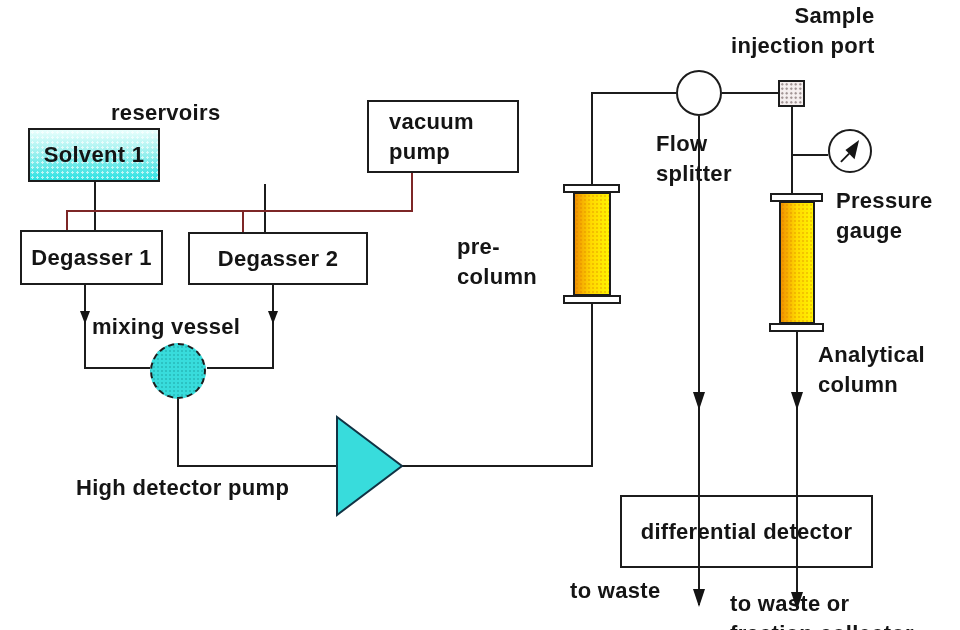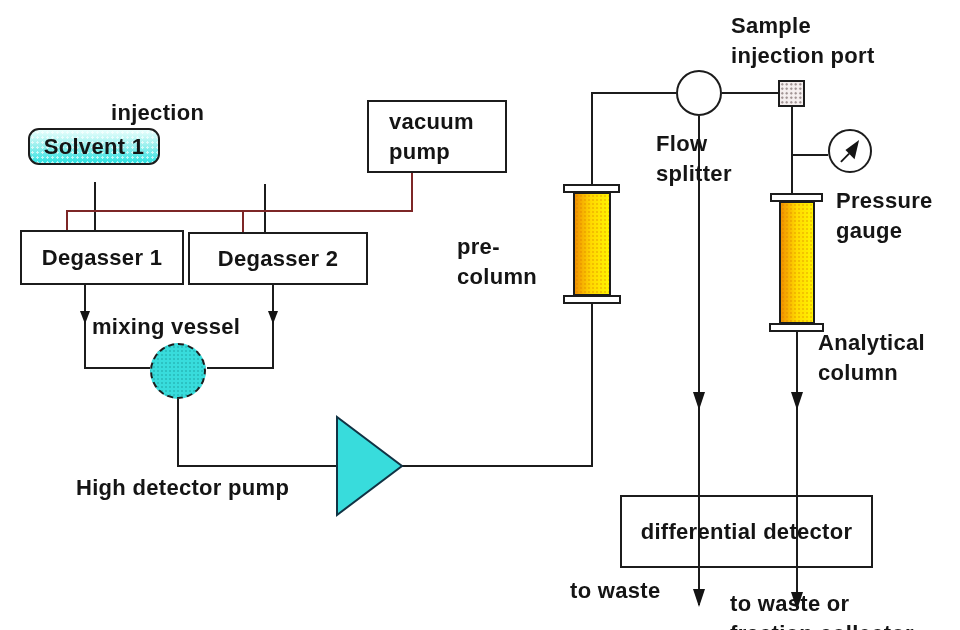--- a/index.html
+++ b/index.html
@@ -85,28 +85,28 @@
       <polygon points="80,311 90,311 85,324"></polygon>
       <polygon points="268,311 278,311 273,324"></polygon>
       <polygon points="693,392 705,392 699,410"></polygon>
       <polygon points="791,392 803,392 797,410"></polygon>
       <polygon points="693,589 705,589 699,607"></polygon>
       <polygon points="791,592 803,592 797,610"></polygon>
     </g>
     <polygon points="337,417 337,515 402,466" fill="#38dcdc" stroke="#134" stroke-width="2"></polygon>
   </svg>
 
-  <div class="box cyanbox" style="left:28px;top:128px;width:132px;height:37px;border-radius:11px;">
+  <div class="box cyanbox" style="left:28px;top:128px;width:132px;height:54px;">
     <span>Solvent 1</span>
   </div>
-  <div class="box" style="left:367px;top:100px;width:140px;height:73px;justify-content:flex-start;padding-left:20px;white-space:pre-line;line-height:30px;">
+  <div class="box" style="left:367px;top:100px;width:152px;height:73px;justify-content:flex-start;padding-left:20px;white-space:pre-line;line-height:30px;">
     <span>vacuum
 pump</span>
   </div>
-  <div class="box" style="left:20px;top:230px;width:164px;height:55px;">
+  <div class="box" style="left:20px;top:230px;width:143px;height:55px;">
     <span>Degasser 1</span>
   </div>
   <div class="box" style="left:188px;top:232px;width:180px;height:53px;">
     <span>Degasser 2</span>
   </div>
   <div class="box transparentbox" style="left:620px;top:495px;width:253px;height:73px;justify-content:center;">
     <span>differential detector</span>
   </div>
 
   <div class="circle dotted cyanfill" style="left:150px;top:343px;width:56px;height:56px;"></div>
@@ -123,30 +123,30 @@
   </div>
 
   <div class="cap" style="left:563px;top:184px;width:57px;height:9px;"></div>
   <div class="colbody" style="left:573px;top:192px;width:38px;height:104px;"></div>
   <div class="cap" style="left:563px;top:295px;width:58px;height:9px;"></div>
 
   <div class="cap" style="left:770px;top:193px;width:53px;height:9px;"></div>
   <div class="colbody" style="left:779px;top:201px;width:36px;height:123px;"></div>
   <div class="cap" style="left:769px;top:323px;width:55px;height:9px;"></div>
 
-  <div class="label" style="left:111px;top:98px;">injection</div>
+  <div class="label" style="left:111px;top:98px;">reservoirs</div>
   <div class="label" style="left:92px;top:312px;">mixing vessel</div>
   <div class="label" style="left:76px;top:473px;">High detector pump</div>
   <div class="label" style="left:457px;top:232px;">pre-
 column</div>
   <div class="label" style="left:656px;top:129px;">Flow
 splitter</div>
-  <div class="label" style="left:731px;top:11px;">Sample
+  <div class="label" style="left:731px;top:1px;text-align:right;">Sample
 injection port</div>
   <div class="label" style="left:836px;top:186px;">Pressure
 gauge</div>
-  <div class="label" style="left:818px;top:328px;">Analytical
+  <div class="label" style="left:818px;top:340px;">Analytical
 column</div>
   <div class="label" style="left:570px;top:576px;">to waste</div>
   <div class="label" style="left:730px;top:589px;">to waste or
 fraction collector</div>
 
 </div>
 
 </body></html>

